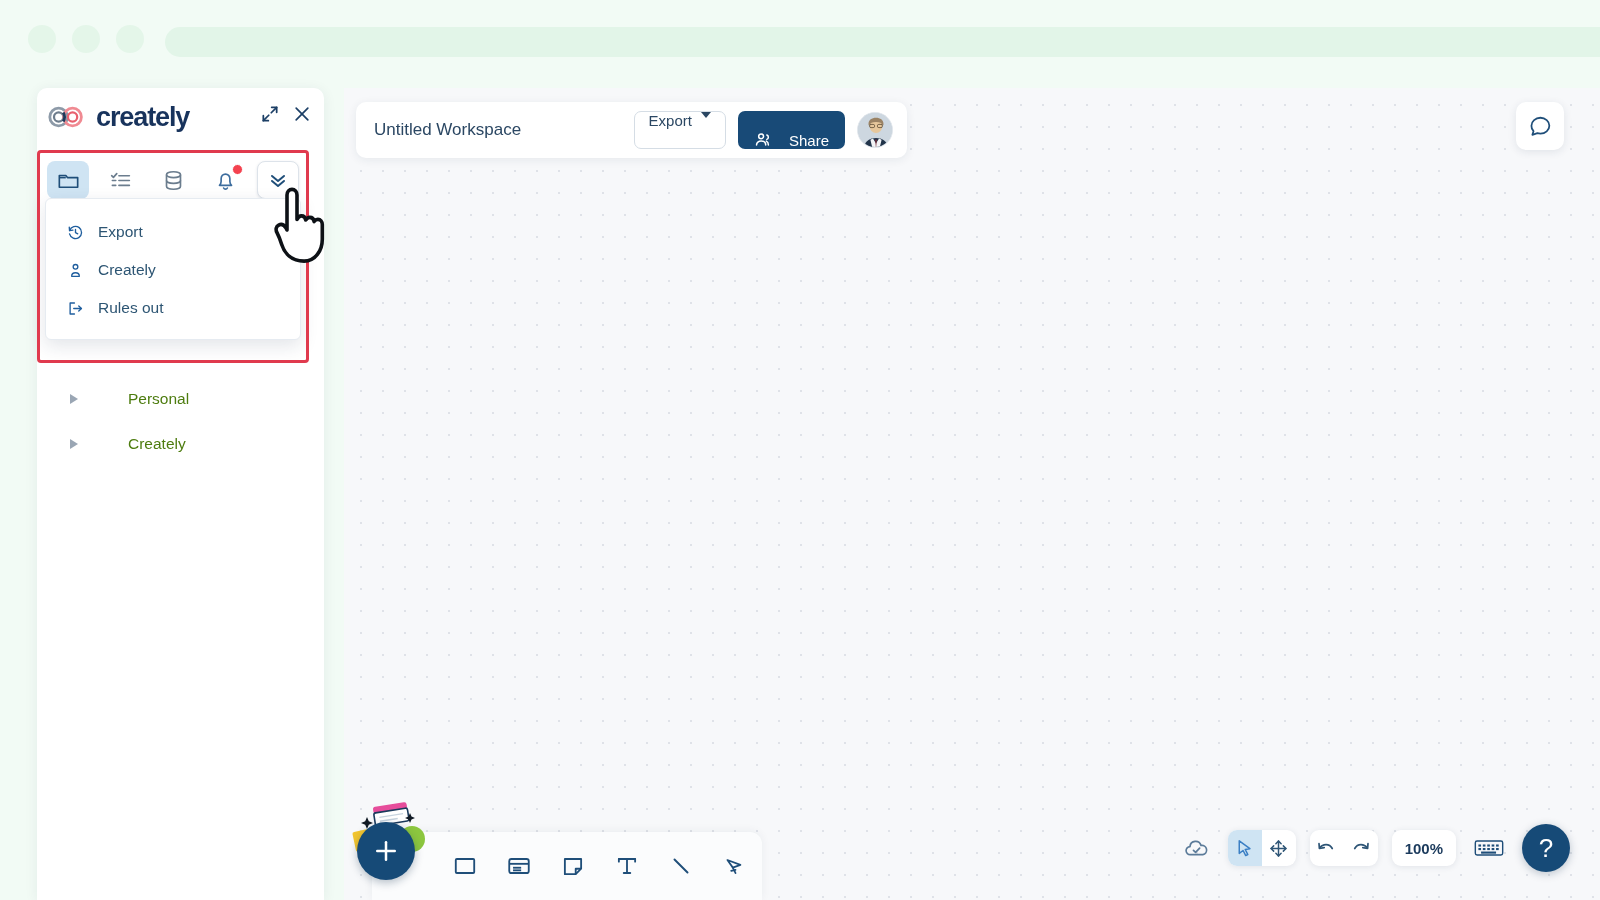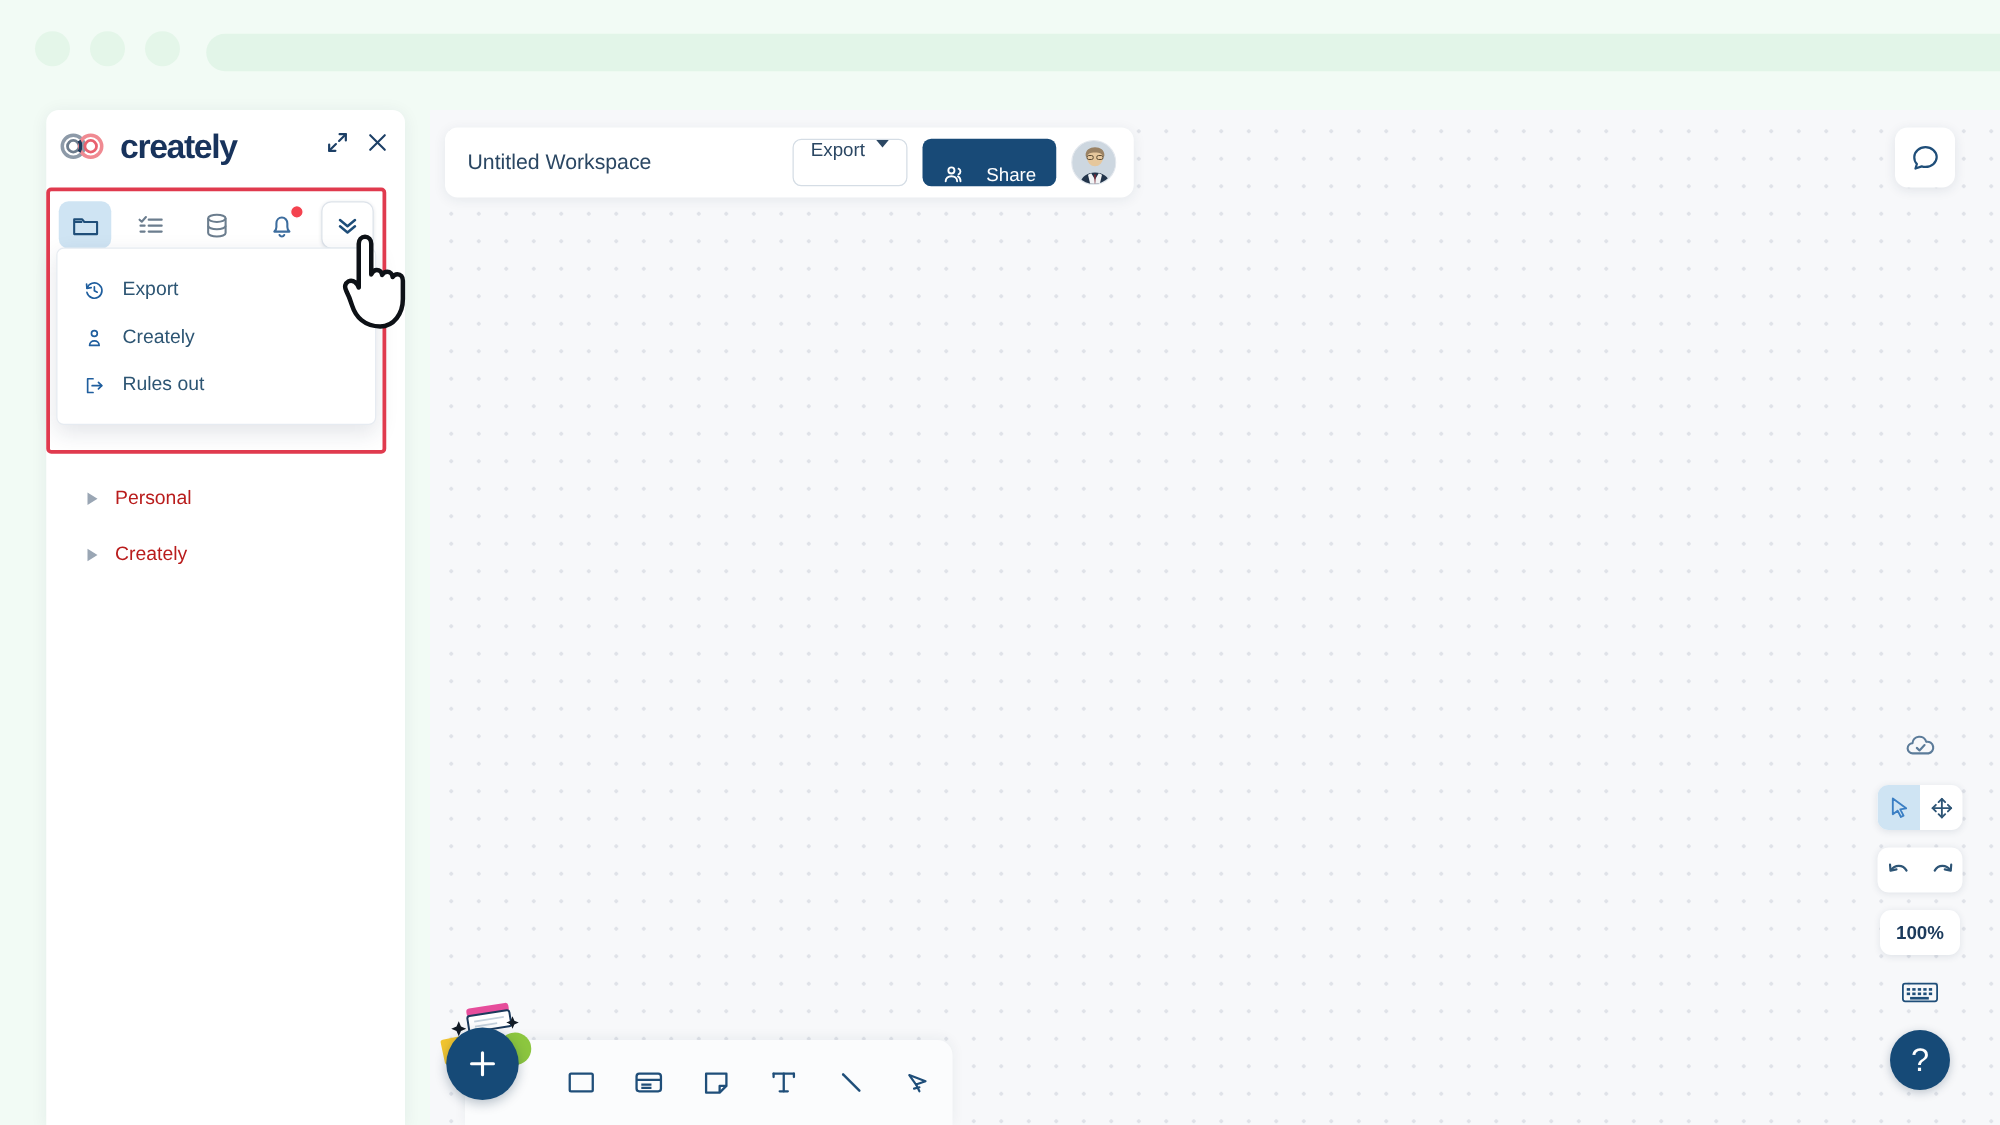--- a/index.html
+++ b/index.html
@@ -98,21 +98,21 @@
     display: flex; align-items: center; gap: 14px;
     height: 45px; padding-left: 33px; cursor: pointer;
   }
   .tree-caret {
     width: 0; height: 0;
     border-left: 8px solid #9aa6b4;
     border-top: 5.5px solid transparent;
     border-bottom: 5.5px solid transparent;
     flex: 0 0 8px;
   }
-  .tree-label { font-size: 15.5px; color: #b91c1c; }
+  .tree-label { font-size: 15.5px; color: #4d7c0f; margin-left: 36px; }
 
   
   #canvas {
     position: absolute; left: 320px; top: 88px; right: 0; bottom: 0;
     background-color: #f7f8fa;
     background-image: radial-gradient(#dfe2e8 1.35px, transparent 1.4px);
     background-size: 22px 22px;
     background-position: 6px 6px;
     overflow: hidden;
     margin-left: 24px;
@@ -179,21 +179,21 @@
     width: 58px; height: 58px; border-radius: 50%;
     background: #164a77; color: #fff;
     display: flex; align-items: center; justify-content: center;
     cursor: pointer; z-index: 5;
     box-shadow: 0 3px 9px rgba(12,40,70,.28);
   }
 
   
   #bottom-right-bar {
     position: absolute; right: 30px; bottom: 28px;
-    display: flex; align-items: center; gap: 14px; flex-direction: column;
+    display: flex; align-items: center; gap: 14px;
   }
   .br-group {
     background: #fff; border-radius: 9px; display: flex; align-items: center;
     box-shadow: 0 1px 6px rgba(25,45,75,.10); overflow: hidden;
   }
   .br-btn {
     width: 34px; height: 36px; display: flex; align-items: center;
     justify-content: center; cursor: pointer; color: #2e5576;
   }
   .br-btn.active { background: #cfe4f3; color: #3b7fc4; }

